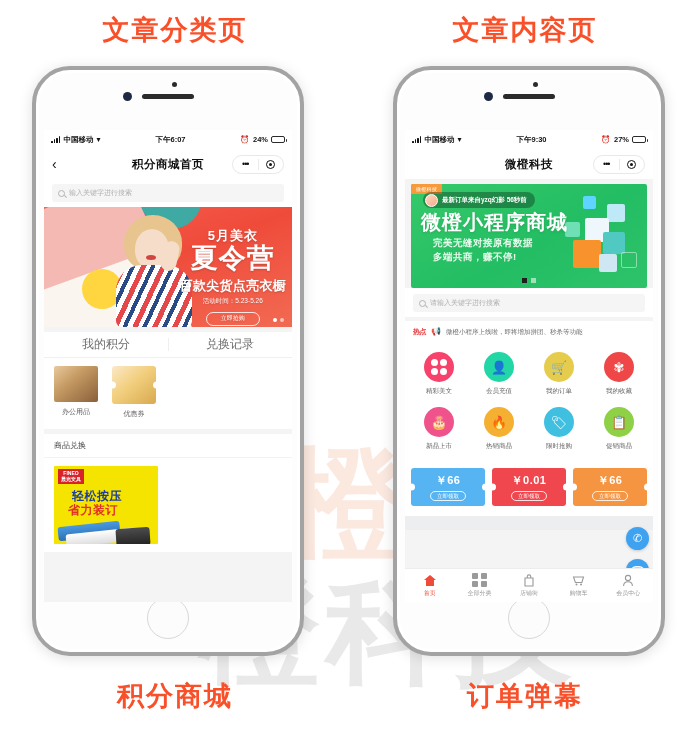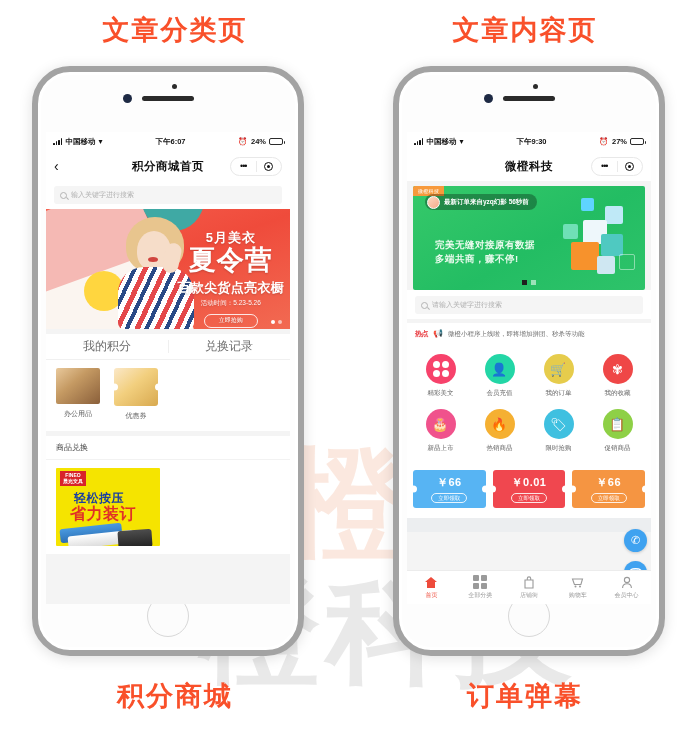--- a/index.html
+++ b/index.html
@@ -28,21 +28,21 @@
   }
   .cap-tl { left: 0; top: 12px; }
   .cap-tr { left: 350px; top: 12px; }
   .cap-bl { left: 0; top: 678px; }
   .cap-br { left: 350px; top: 678px; }
 
   
   .phone {
     position: absolute; top: 66px; width: 272px; height: 590px;
     background: #fdfdfd; border-radius: 38px;
-    border: 6px solid #a3a3a3;
+    border: 4px solid #a3a3a3;
     box-shadow: 0 2px 14px rgba(0,0,0,0.13), inset 0 0 0 3px #fff;
   }
   .phone-left { left: 32px; }
   .phone-right { left: 393px; }
 
   .speaker { position: absolute; top: 24px; left: 50%; transform: translateX(-50%);
              width: 52px; height: 5px; border-radius: 3px; background: #2b2b2b; }
   .frontcam { position: absolute; top: 22px; left: 50%; margin-left: -45px;
               width: 9px; height: 9px; border-radius: 50%; background: #1e2a44; }
   .sensor { position: absolute; top: 12px; left: 50%; margin-left: 4px;
@@ -158,21 +158,21 @@
   
   .sec-head { height: 24px; display: flex; align-items: center; padding: 0 10px;
               font-size: 8px; color: #444; border-bottom: 1px solid #f2f2f2; }
   .prod-wrap { padding: 8px 10px; }
   .prod-img { width: 104px; height: 78px; background: #f5e400; position: relative;
               overflow: hidden; border-radius: 1px; }
   .p-brand { position: absolute; left: 4px; top: 3px; background: #d8232a; color: #fff;
              font-size: 5px; font-weight: 700; padding: 1px 3px; line-height: 1.25; text-align:center; }
   .p-t1 { position: absolute; left: 18px; top: 22px; font-size: 12px; font-weight: 900;
           color: #1a3fa0; letter-spacing: .5px; }
-  .p-t2 { position: absolute; left: 14px; top: 36px; font-size: 16px; font-weight: 900;
+  .p-t2 { position: absolute; left: 14px; top: 36px; font-size: 12px; font-weight: 900;
           color: #e03127; letter-spacing: .5px; }
   .p-stapler { position: absolute; left: 4px; bottom: -2px; width: 96px; height: 30px; }
   .p-s-blue { position:absolute; left:0; bottom:8px; width:62px; height:14px;
               border-radius: 3px; background: linear-gradient(180deg,#4a9ae0,#2c6fb5); transform: rotate(-6deg); }
   .p-s-white { position:absolute; left:8px; bottom:2px; width:66px; height:13px;
                border-radius: 3px; background: linear-gradient(180deg,#fff,#dcdcdc); transform: rotate(-6deg); }
   .p-s-dark { position:absolute; right:4px; bottom:0px; width:34px; height:18px;
               border-radius: 3px; background: linear-gradient(180deg,#4d4d4d,#222); transform: rotate(-4deg); }
 
   
@@ -419,20 +419,21 @@
           <span class="cube" style="left:48px;top:26px;width:24px;height:24px;background:#eef7fb;"></span>
           <span class="cube" style="left:36px;top:48px;width:28px;height:28px;background:#f7922c;"></span>
           <span class="cube" style="left:66px;top:40px;width:22px;height:22px;background:#4fc9c1;"></span>
           <span class="cube" style="left:62px;top:62px;width:18px;height:18px;background:#cfe7f2;"></span>
           <span class="cube" style="left:84px;top:60px;width:16px;height:16px;border:1.2px solid rgba(255,255,255,.45);"></span>
         </div>
         <div class="gb-danmu">
           <span class="gb-ava"></span>
           <span class="gb-danmu-t">最新订单来自yzq幻影 56秒前</span>
         </div>
+        <div class="gb-title">微橙小程序商城</div>
         <div class="gb-sub">
           <div>完美无缝对接原有数据</div>
           <div>多端共商，赚不停!</div>
         </div>
         <div class="gb-dots">
             <i class="on"></i>
             <i></i>
           </div>
       </div>
 

